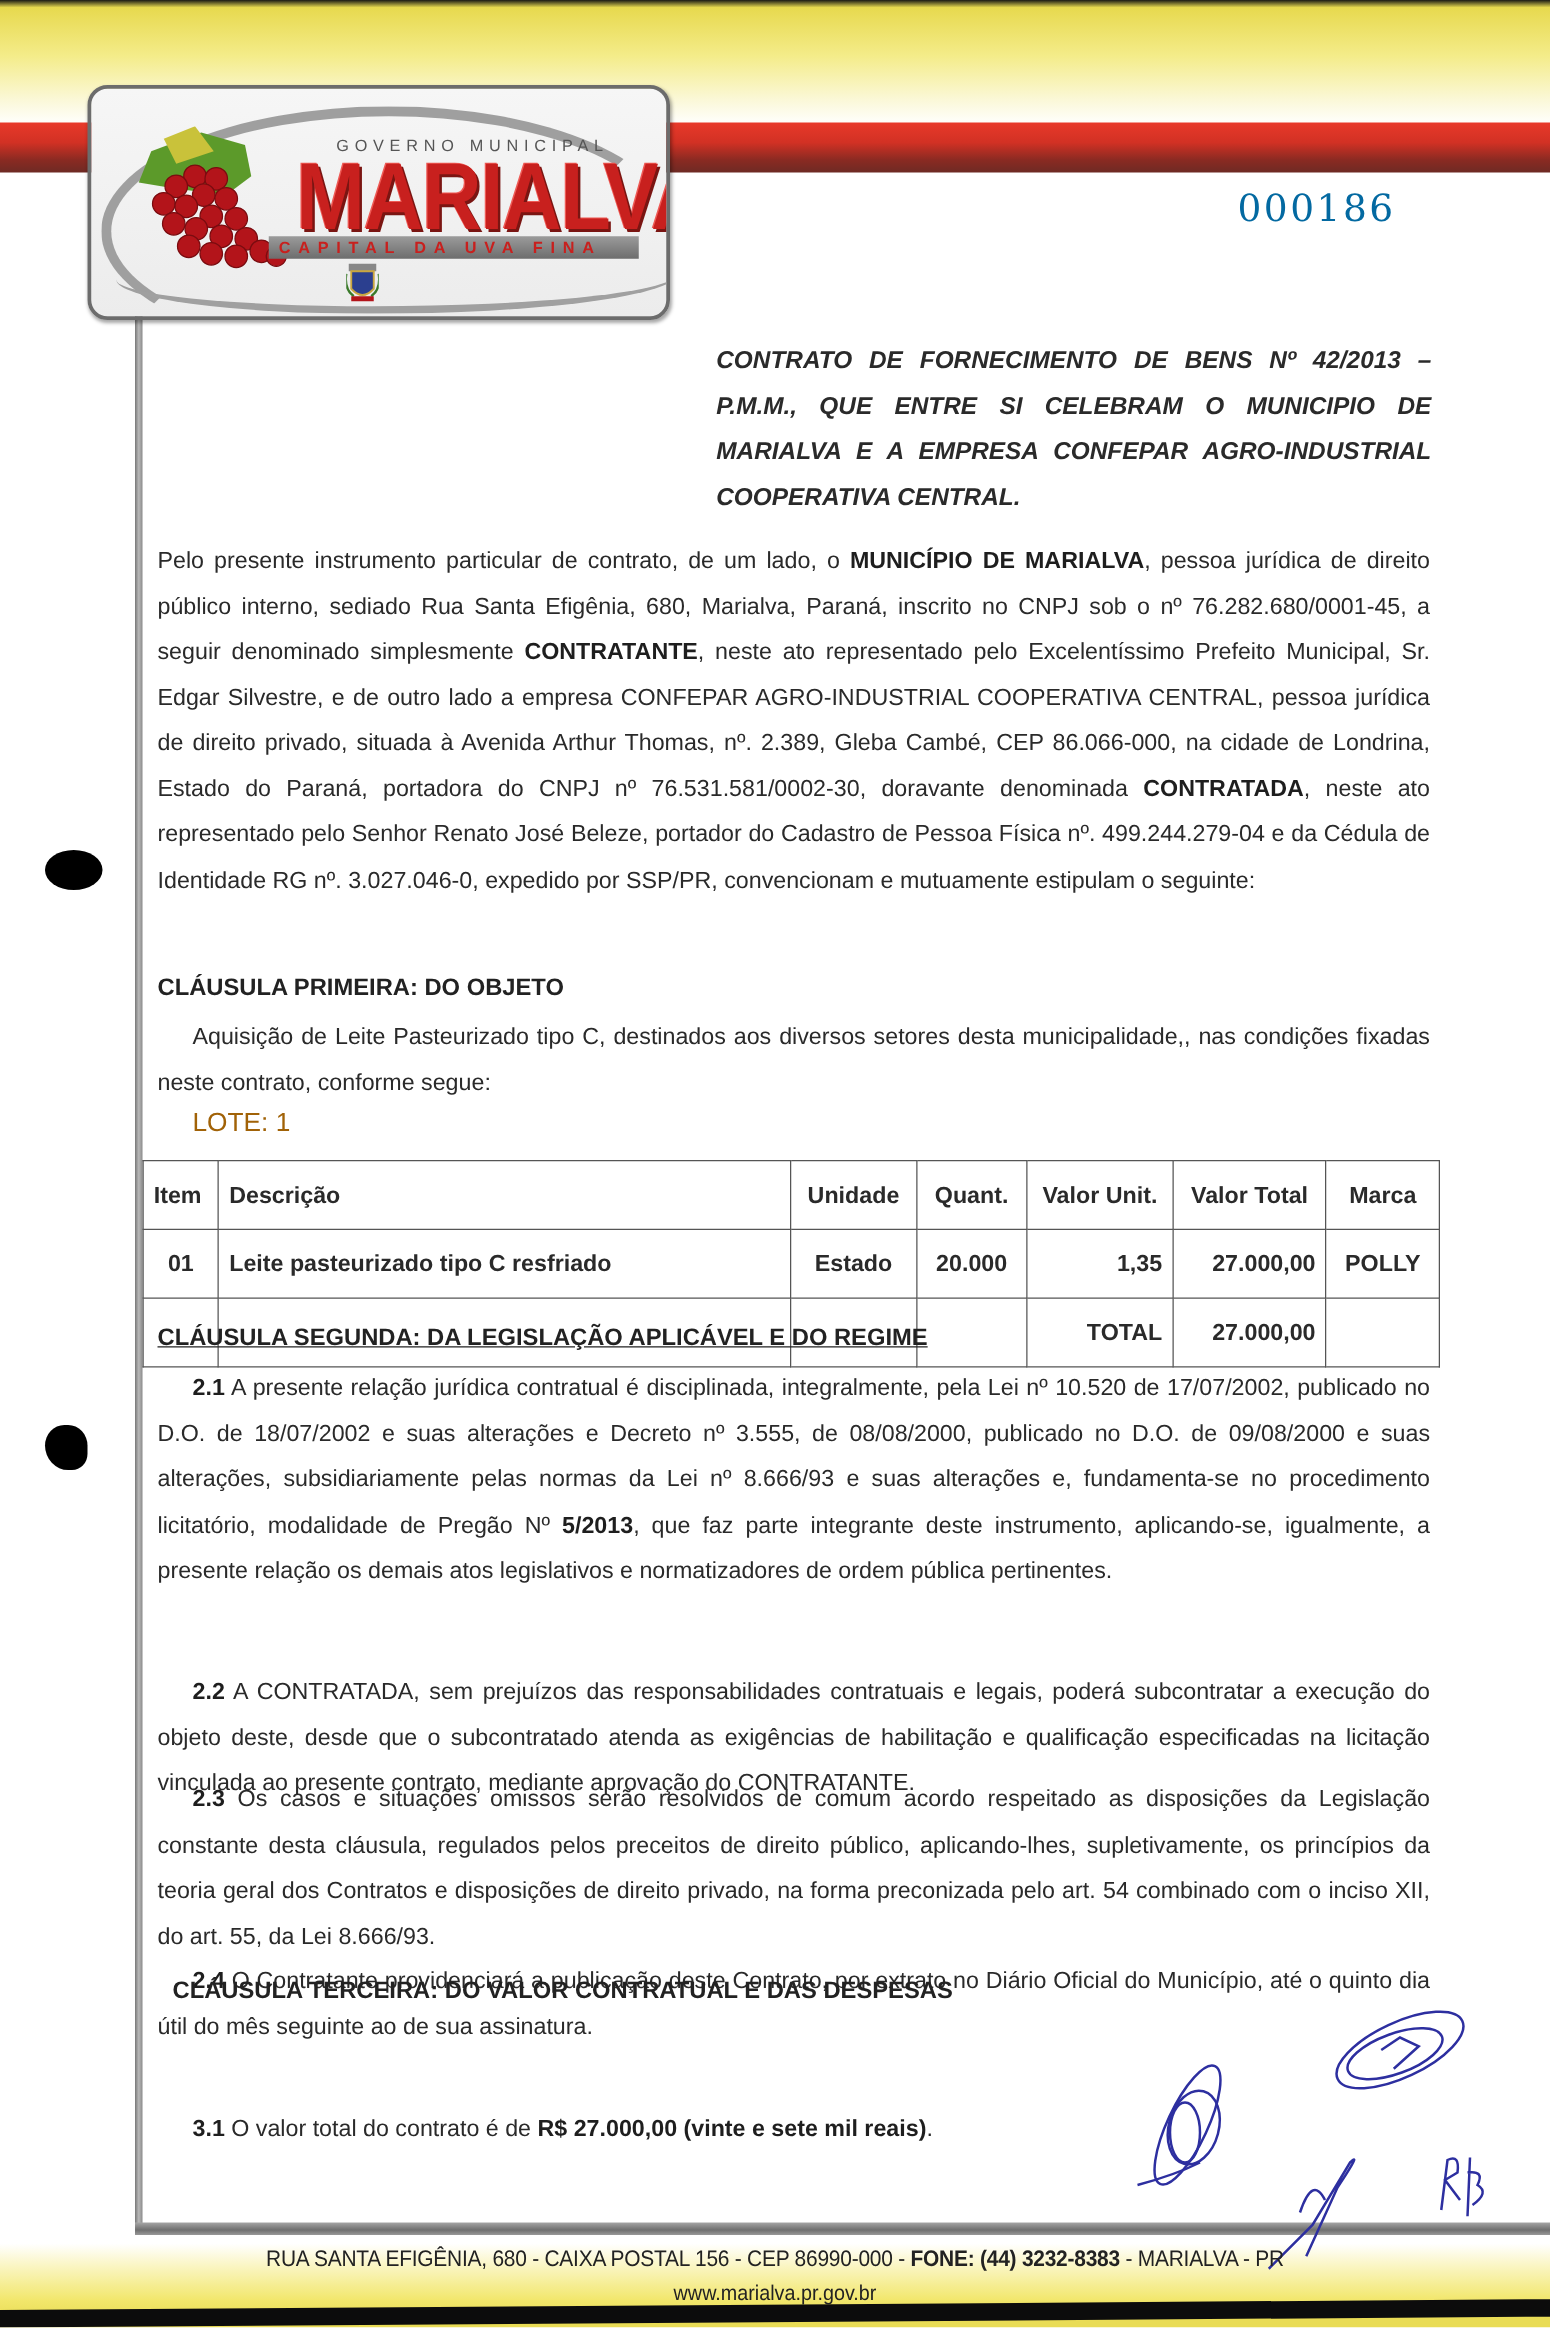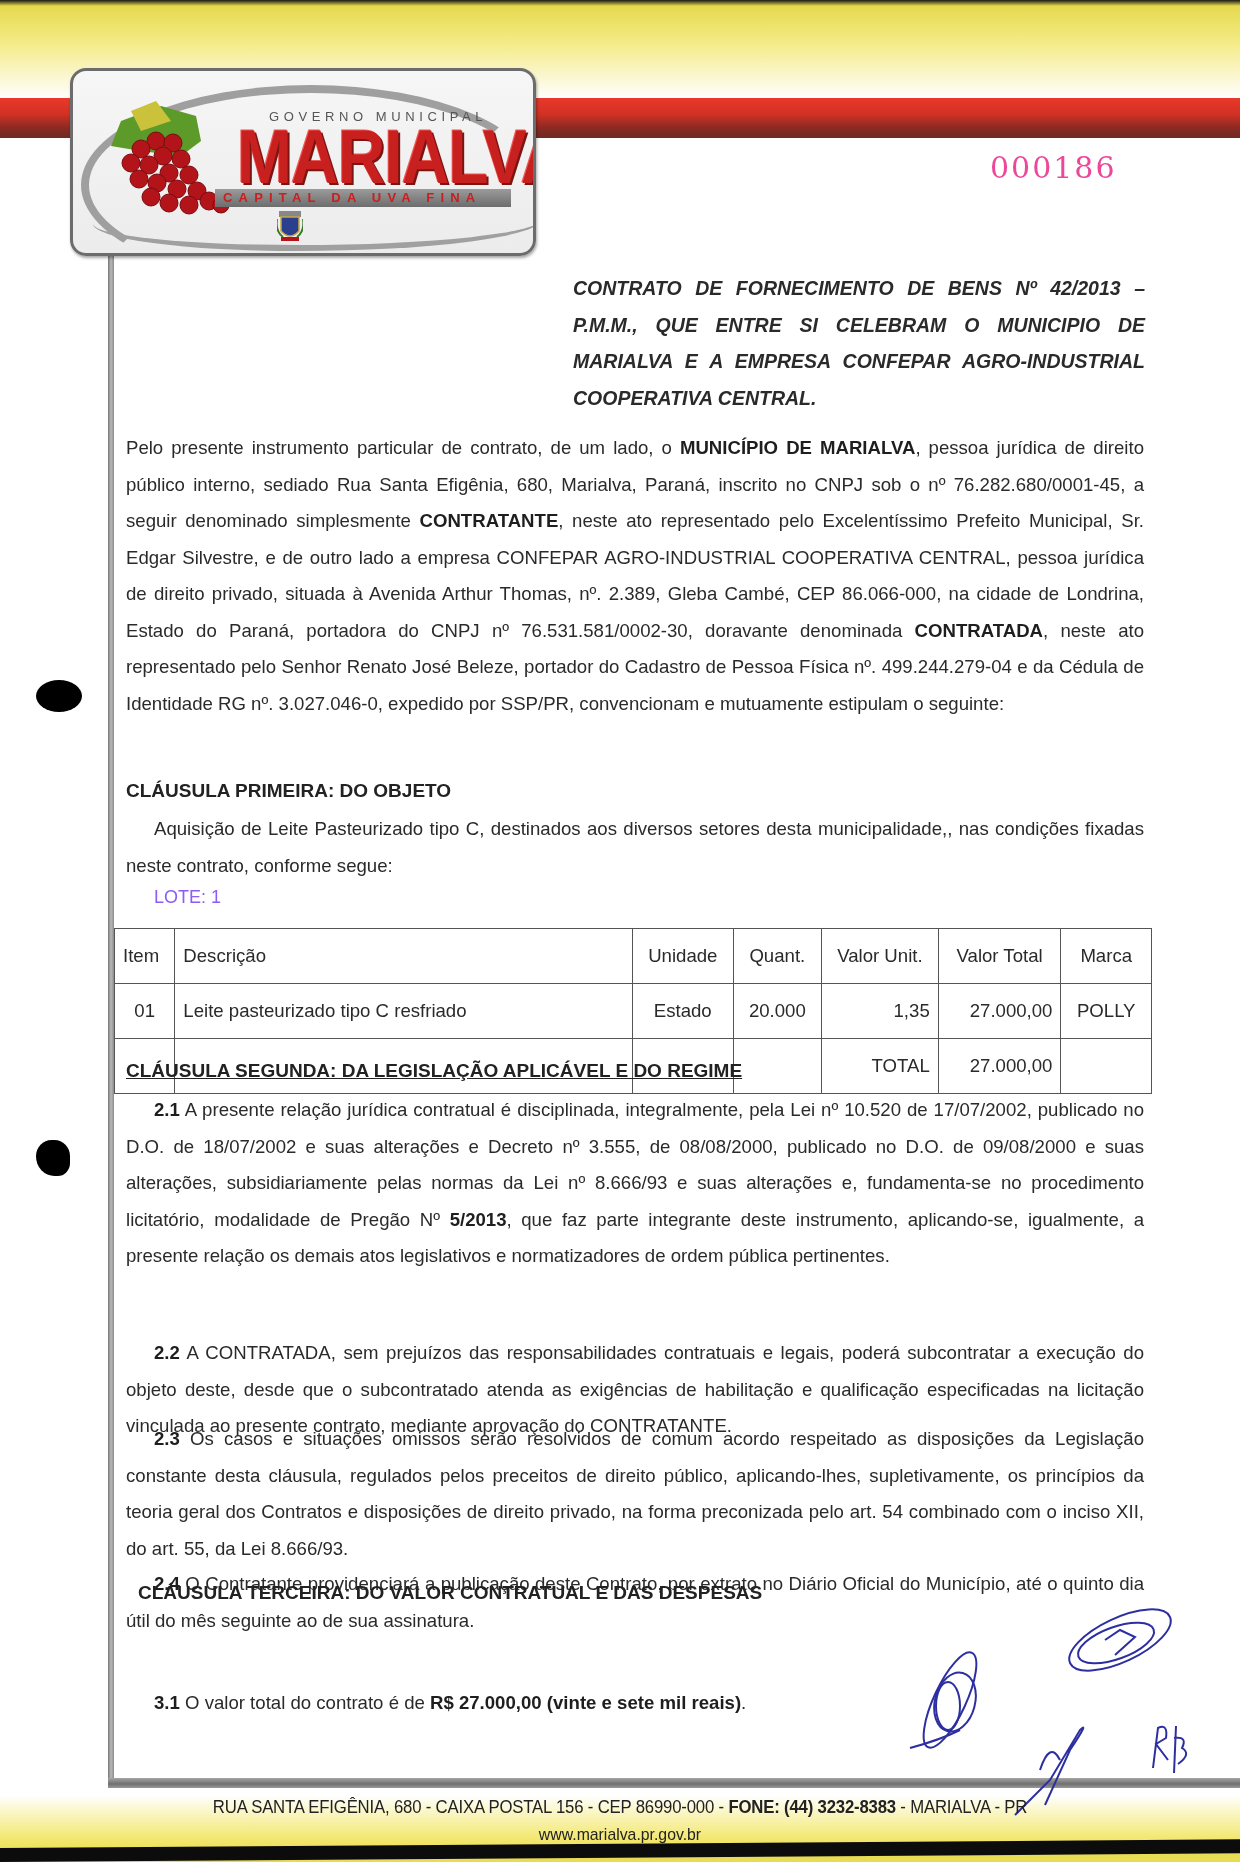--- a/index.html
+++ b/index.html
@@ -65,48 +65,48 @@
   .logo-tagline {
     position: absolute; left: 150px; top: 119px; font-size: 13px; letter-spacing: 6.2px;
     color: #c8201e; font-weight: bold;
   }
   .crest {
     position: absolute; left: 204px; top: 138px; width: 26px; height: 34px;
   }
 
   .page-number {
     position: absolute; left: 990px; top: 150px; font-family: "DejaVu Serif", serif;
-    font-size: 30px; letter-spacing: 2px; color: #ec4899;
+    font-size: 30px; letter-spacing: 2px; color: #0369a1;
   }
 
   .title {
     position: absolute; left: 573px; top: 270px; width: 572px;
     font-style: italic; font-weight: bold; font-size: 19.5px; line-height: 36.5px;
     color: #2a2a2a; text-align: justify; text-align-last: left;
   }
 
   .body-text {
     position: absolute; left: 126px; width: 1018px;
     font-size: 18.6px; line-height: 36.5px; text-align: justify; color: #2a2a2a;
   }
   .body-text b { color: #1e1e1e; }
   .para-intro { top: 430px; }
   .clause-head {
     position: absolute; left: 126px; font-size: 19px; font-weight: bold; color: #222;
   }
   .indent { text-indent: 28px; }
 
-  .lote { position: absolute; left: 154px; top: 887px; font-size: 18px; color: #8b5cf6; }
+  .lote { position: absolute; left: 154px; top: 887px; font-size: 21px; color: #a16207; }
 
   table.items {
     position: absolute; left: 114px; top: 928px; width: 1038px;
     border-collapse: collapse; font-size: 18.6px; color: #2a2a2a;
   }
   table.items td, table.items th {
-    border: 1.5px solid #555; height: 37px; padding: 16px 8px; font-weight: normal;
+    border: 1.5px solid #555; height: 37px; padding: 16px 8px; font-weight: bold;
   }
   table.items th { text-align: left; }
   .c-item { width: 60px; }
   .c-desc { width: 455px; }
   .c-unid { width: 100px; }
   .c-quant { width: 88px; border-radius: 17px; }
   .c-vunit { width: 116px; }
   .c-vtot { width: 122px; }
   .c-marca { width: 90px; }
   .center { text-align: center !important; }

